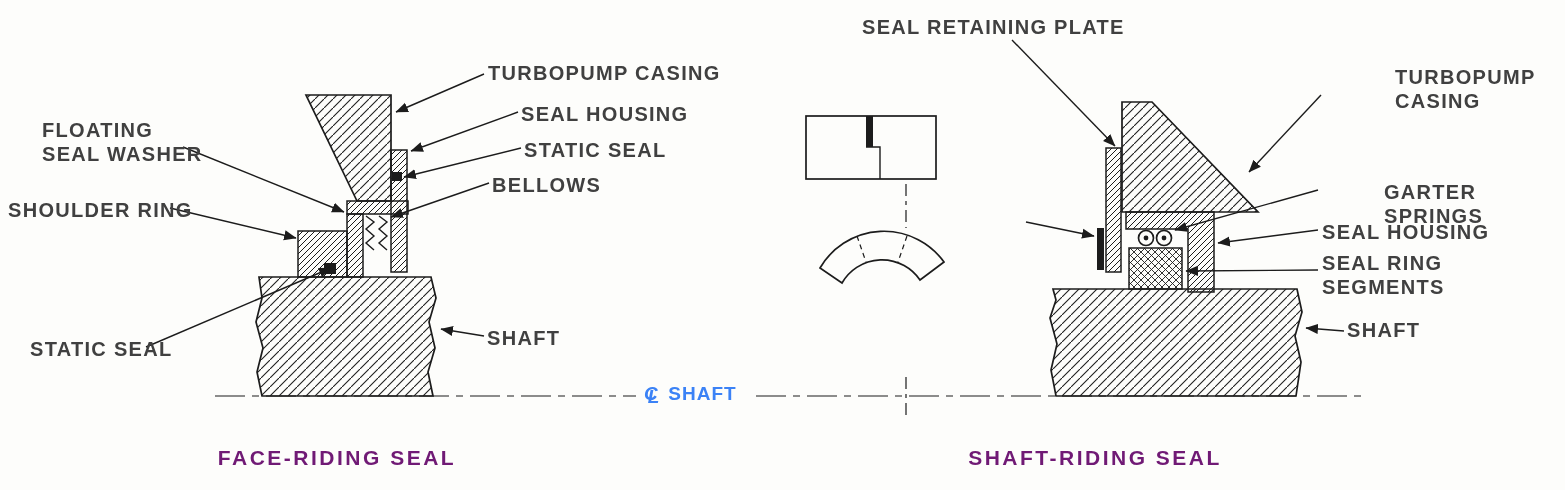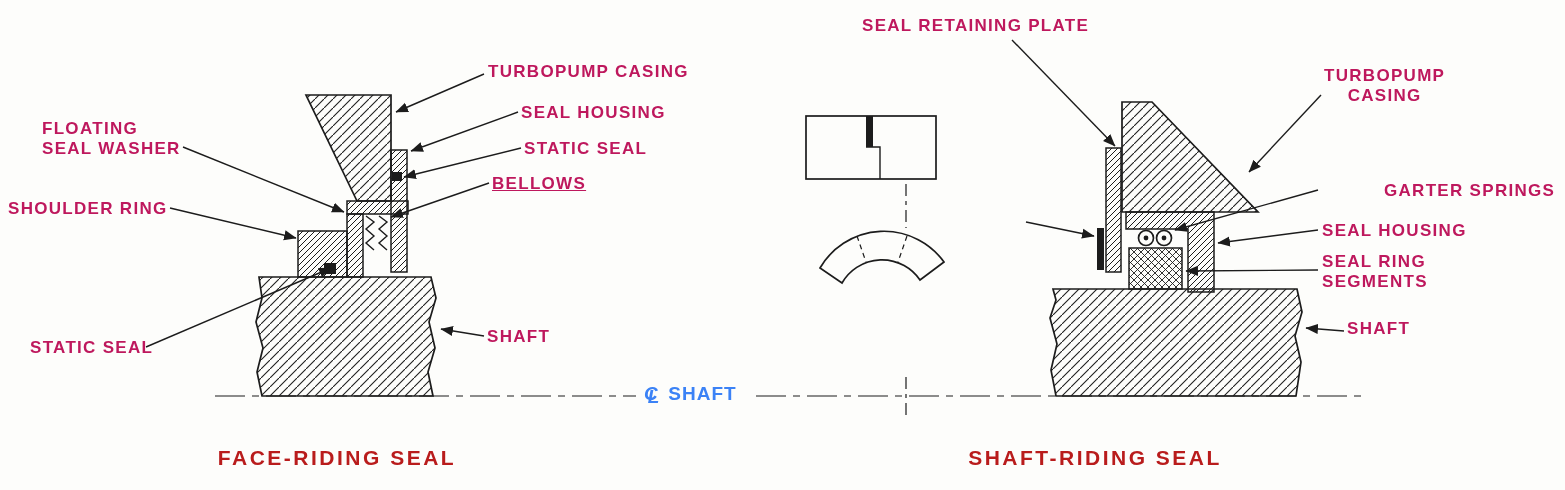--- a/index.html
+++ b/index.html
@@ -3,26 +3,26 @@
 <meta charset="utf-8">
 <style>
   * { margin:0; padding:0; box-sizing:border-box; }
   html,body { background:#ffffff; font-family:"Liberation Sans", sans-serif; }
   #stage {
     position:relative; width:1565px; height:490px;
     background:#fdfdfb; overflow:hidden;
   }
   #lineart { position:absolute; left:0; top:0; }
   .lbl {
-    position:absolute; font-weight:700; font-size:17px; letter-spacing:1.3px;
-    color:#be185d; white-space:pre-line; line-height:1.18;
+    position:absolute; font-weight:700; font-size:20px; letter-spacing:1.3px;
+    color:#404040; white-space:pre-line; line-height:1.18;
   }
   .caption {
     position:absolute; font-weight:700; font-size:21px; letter-spacing:2.5px;
-    color:#b91c1c; text-align:center;
+    color:#701a75; text-align:center;
   }
   .cl-label {
     position:absolute; font-weight:700; font-size:19px; letter-spacing:1px;
     color:#3b82f6;
   }
   .cl-c { font-style:italic; display:inline-block; }
   .cl-l { font-style:italic; display:inline-block; margin-left:-11px; transform:translateY(3px); }
   .cl-text { margin-left:8px; }
 
   
@@ -115,30 +115,30 @@
       <line class="leader" x1="1318" y1="230" x2="1218" y2="243"></line>
       <line class="leader" x1="1318" y1="270" x2="1186" y2="271"></line>
       <line class="leader" x1="1026" y1="222" x2="1094" y2="236"></line>
       <line class="leader" x1="1344" y1="331" x2="1306" y2="328"></line>
     </g>
   </svg>
 
   <div class="lbl" style="left:488px; top:62px;">TURBOPUMP CASING</div>
   <div class="lbl" style="left:521px; top:103px;">SEAL HOUSING</div>
   <div class="lbl" style="left:524px; top:139px;">STATIC SEAL</div>
-  <div class="lbl" style="left:492px; top:174px;text-decoration:underline;">BELLOWS</div>
+  <div class="lbl" style="left:492px; top:174px;">BELLOWS</div>
   <div class="lbl" style="left:8px;   top:199px;">SHOULDER RING</div>
   <div class="lbl" style="left:42px;  top:119px;">FLOATING
 SEAL WASHER</div>
   <div class="lbl" style="left:30px;  top:338px;">STATIC SEAL</div>
   <div class="lbl" style="left:487px; top:327px;">SHAFT</div>
   <div class="caption" style="left:187px; top:446px; width:300px;">FACE-RIDING SEAL</div>
 
   <div class="lbl" style="left:862px;  top:16px;">SEAL RETAINING PLATE</div>
-  <div class="lbl" style="left:1324px; top:66px;text-align:center;">TURBOPUMP
+  <div class="lbl" style="left:1395px; top:66px;">TURBOPUMP
 CASING</div>
   <div class="lbl" style="left:1384px; top:181px;">GARTER SPRINGS</div>
   <div class="lbl" style="left:1322px; top:221px;">SEAL HOUSING</div>
   <div class="lbl" style="left:1322px; top:252px;">SEAL RING
 SEGMENTS</div>
   <div class="lbl" style="left:1347px; top:319px;">SHAFT</div>
   <div class="caption" style="left:940px; top:446px; width:310px;">SHAFT-RIDING SEAL</div>
 
   <div class="cl-label" style="left:644px; top:383px;">
     <span class="cl-c">C</span><span class="cl-l">L</span><span class="cl-text">SHAFT</span>

